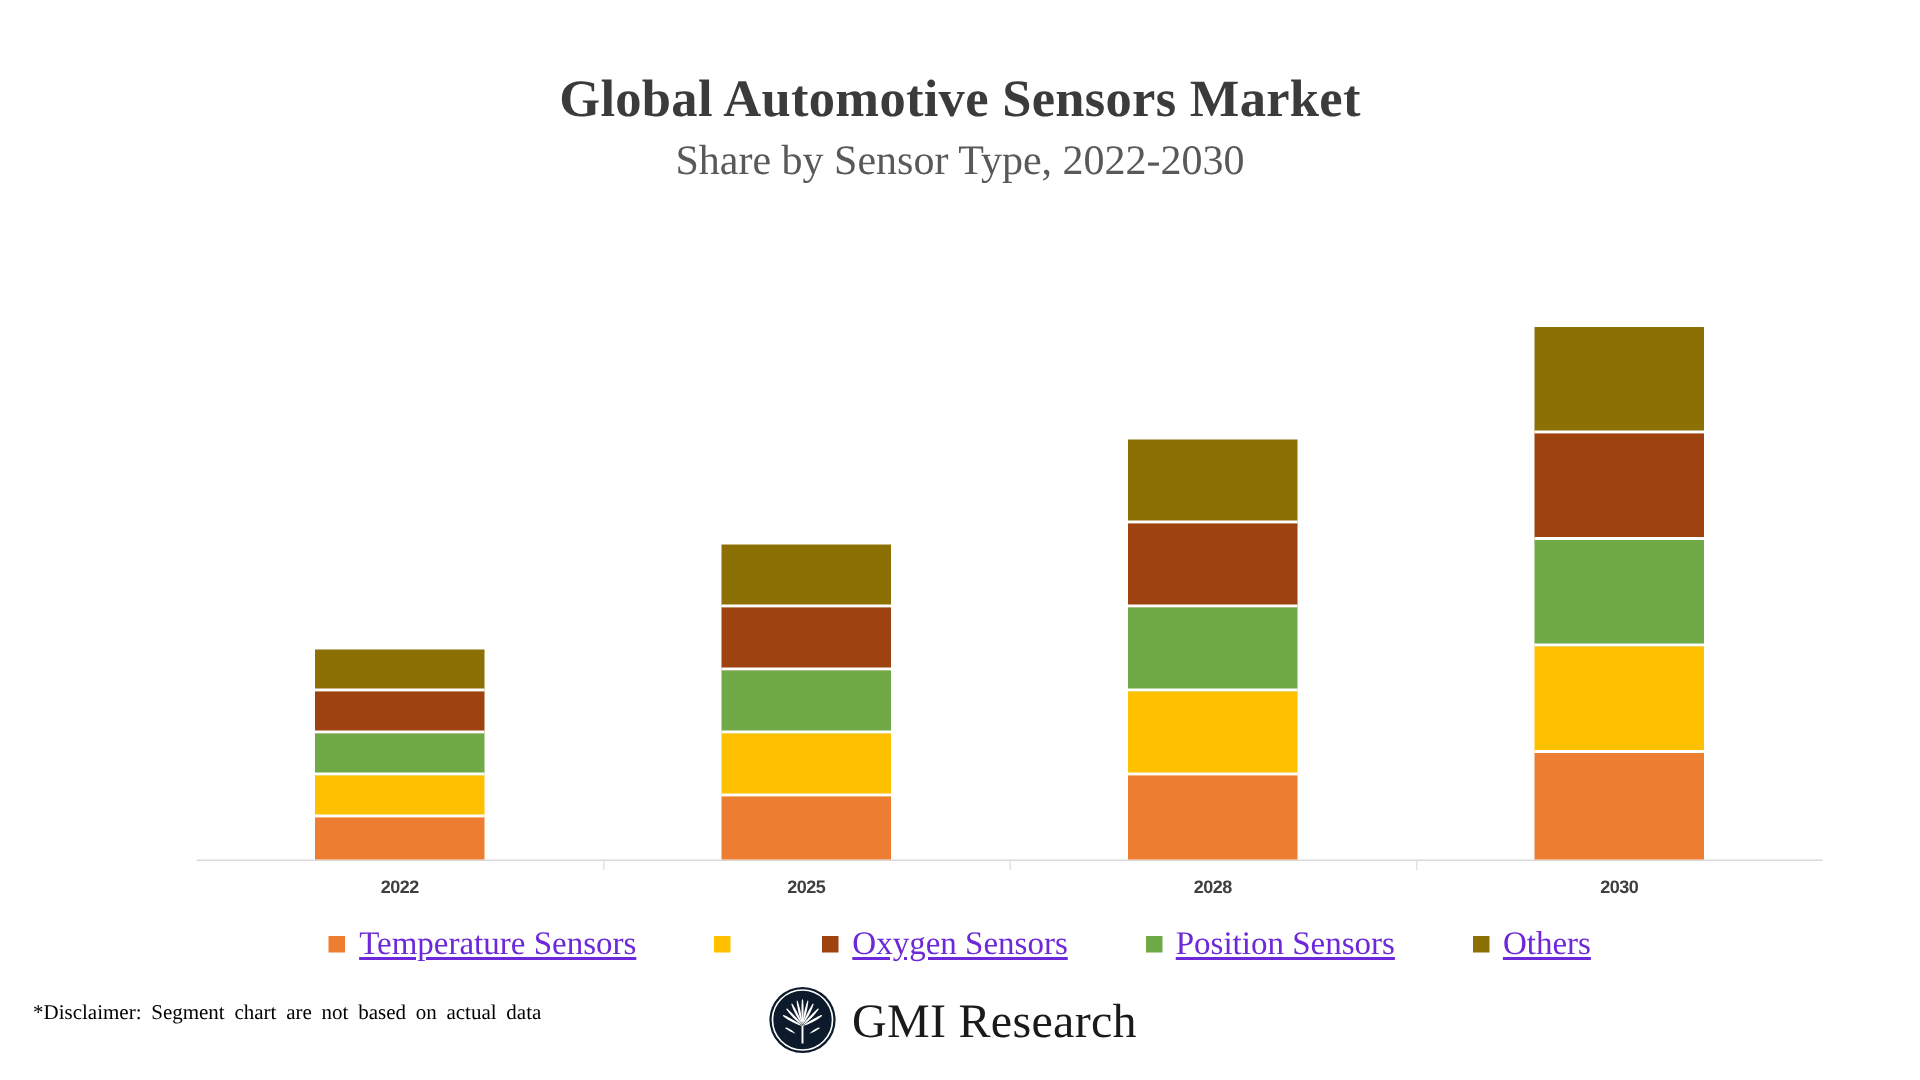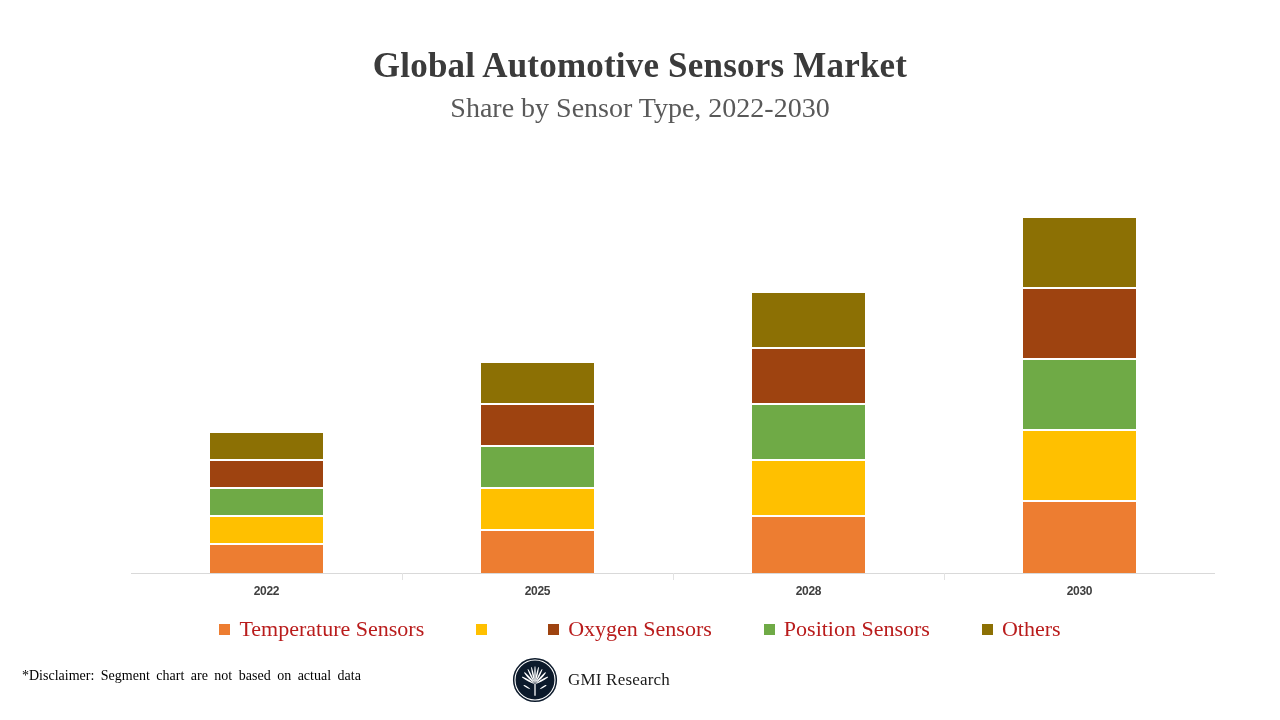--- a/index.html
+++ b/index.html
@@ -100,23 +100,24 @@
   }
   .legend-swatch {
     width: 11px;
     height: 11px;
     margin-right: 9px;
     flex: 0 0 auto;
   }
   .legend-label {
     font-family: "Liberation Serif", serif;
     font-size: 22px;
-    color: #b91c1c;
+    color: #6d28d9;
     white-space: nowrap;
     line-height: 26px;
+    text-decoration: underline;
   }
 
   
   #disclaimer {
     position: absolute;
     left: 22px;
     top: 668px;
     font-family: "Liberation Serif", serif;
     font-size: 14px;
     color: #000000;
@@ -130,21 +131,21 @@
     display: flex;
     align-items: center;
   }
   #brand-logo {
     width: 46px;
     height: 46px;
     flex: 0 0 auto;
   }
   #brand-name {
     font-family: "Liberation Serif", serif;
-    font-size: 17px;
+    font-size: 32px;
     color: #1a1a1a;
     margin-left: 10px;
     letter-spacing: 0.2px;
   }
 </style>
 </head>
 <body>
 
 <div id="chart-title">Global Automotive Sensors Market</div>
 

